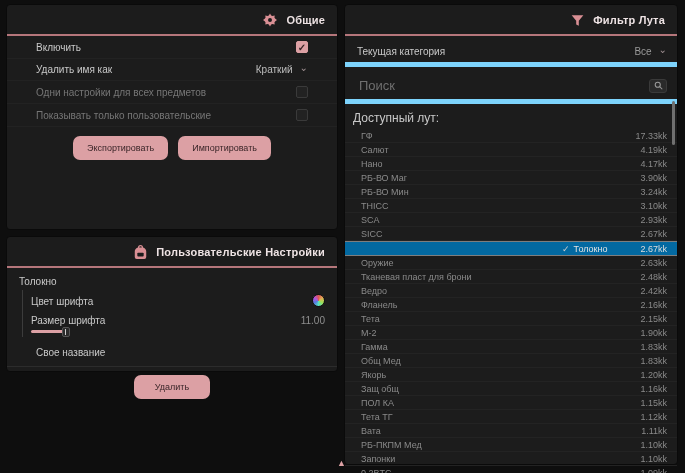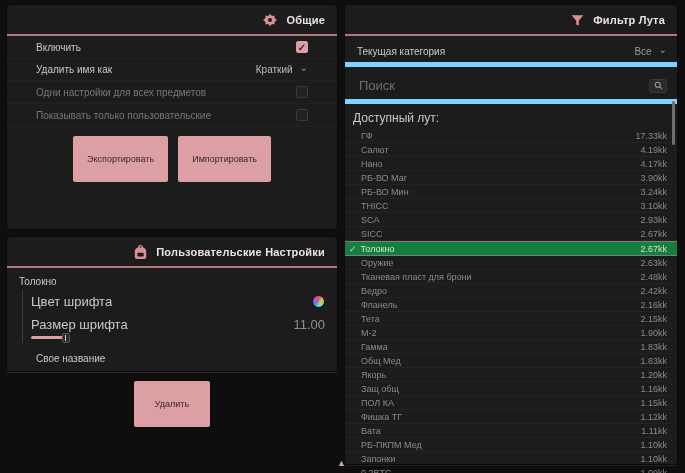--- a/index.html
+++ b/index.html
@@ -13,26 +13,26 @@
   .picon{width:14px;height:14px;display:inline-flex;align-items:center;justify-content:center;flex:0 0 auto;}
   .row{display:flex;justify-content:space-between;align-items:center;padding:5px 29px;
     border-bottom:1px solid #222222;font-size:10px;color:#c9c9c9;}
   .row.dim{color:#767676;}
   .checkbox{width:12px;height:12px;border-radius:2px;background:#222;border:1px solid #3a3a3a;
     display:inline-flex;align-items:center;justify-content:center;font-size:10px;color:#222;box-sizing:border-box;}
   .checkbox.checked{background:#dca0a4;border-color:#dca0a4;color:#38２325;color:#382325;font-weight:bold;}
   .select{display:inline-flex;align-items:center;gap:7px;color:#bdbdbd;font-size:10px;cursor:pointer;}
   .chev{color:#a09092;font-size:10px;line-height:6px;transform:translateY(-2px);}
   .btnrow{display:flex;justify-content:center;gap:10px;padding:9px 12px 6px;}
-  .pinkbtn{background:#dca0a4;color:#3a2528;border:none;border-radius:2px;font-size:9px;
-    padding:18px 14px;font-family:inherit;cursor:pointer;}
+  .pinkbtn{background:#dca0a4;color:#3a2528;border:none;border-radius:7px;font-size:9px;
+    padding:7px 14px;font-family:inherit;cursor:pointer;}
   .grouplabel{font-size:10px;color:#c9c9c9;padding:8px 12px 3px 12px;}
   .group{margin:0 0 0 15px;border-left:1px solid #3c3c3c;}
-  .grow{display:flex;justify-content:space-between;align-items:center;padding:4px 12px 4px 8px;
-    font-size:13px;color:#c9c9c9;gap:16px;}
+  .grow{display:flex;justify-content:space-between;align-items:flex-end;padding:4px 12px 4px 8px;
+    font-size:10px;color:#c9c9c9;gap:16px;}
   .grow .val{color:#8f8f8f;}
   .sliderwrap{position:relative;height:10px;margin:0 12px 2px 8px;}
   .slider-fill{position:absolute;left:0;top:3px;height:3px;width:34px;background:#dca0a4;border-radius:2px;}
   .slider-thumb{position:absolute;left:31px;top:0;width:8px;height:10px;background:#2b2b2b;
     border:1px solid #555;border-radius:2px;box-sizing:border-box;}
   .slider-thumb:after{content:"";position:absolute;left:2px;top:1px;width:1px;height:6px;background:#cfcfcf;}
   .colorwheel{width:11px;height:11px;border-radius:50%;
     background:conic-gradient(#e05656,#e0b056,#9be056,#56e0c2,#567ae0,#b056e0,#e05656);
     border:1px solid #111;}
   .namерow{border-bottom:1px solid #2c2c2c;}
@@ -41,22 +41,22 @@
   .delbtn{width:76px;}
   .frow{display:flex;justify-content:space-between;align-items:center;padding:10px 10px 5px 12px;
     border-bottom:5px solid #7dd3fc;font-size:10px;color:#c9c9c9;}
   .searchbtn{width:16px;height:12px;background:#2a2a2a;border:1px solid #3a3a3a;border-radius:3px;
     display:inline-flex;align-items:center;justify-content:center;cursor:pointer;}
   .listlabel{font-size:12px;color:#c9c9c9;padding:7px 12px 4px 8px;}
   .llist{position:relative;}
   .lrow{display:flex;justify-content:space-between;align-items:center;height:13px;
     padding:0 10px 0 16px;border-bottom:1px solid #232323;font-size:9px;color:#8a8a8a;cursor:pointer;gap:33px;}
   .lrow .lval{color:#8a8a8a;}
-  .lrow.sel{color:#e2e2e2;background:#15803d;border-top:1px solid #7e7e7e;border-bottom:1px solid #7e7e7e;
-    padding-left:4px;}
+  .lrow.sel{color:#e2e2e2;background:#0369a1;border-top:1px solid #7e7e7e;border-bottom:1px solid #7e7e7e;
+    padding-left:4px;justify-content:flex-end;}
   .lrow.sel .lval{color:#dcdcdc;}
   .chk{color:#cfcfcf;margin-right:4px;font-size:9px;}
   .scrollthumb{position:absolute;right:2px;top:96px;width:3px;height:44px;background:#6f6f6f;border-radius:2px;}
   .scroll-arrow{position:absolute;left:337px;top:458px;font-size:9px;color:#dca0a4;cursor:pointer;}
   input::placeholder{color:#6f6f6f;}
 </style>
 </head>
 <body>
 
 <section class="panel" id="panel-general">
@@ -242,21 +242,21 @@
       </div>
       <div class="lrow">
         <span>Защ общ</span>
         <span class="lval">1.16kk</span>
       </div>
       <div class="lrow">
         <span>ПОЛ КА</span>
         <span class="lval">1.15kk</span>
       </div>
       <div class="lrow">
-        <span>Фишка ТГ</span>
+        <span>Тета ТГ</span>
         <span class="lval">1.12kk</span>
       </div>
       <div class="lrow">
         <span>Вата</span>
         <span class="lval">1.11kk</span>
       </div>
       <div class="lrow">
         <span>РБ-ПКПМ Мед</span>
         <span class="lval">1.10kk</span>
       </div>

